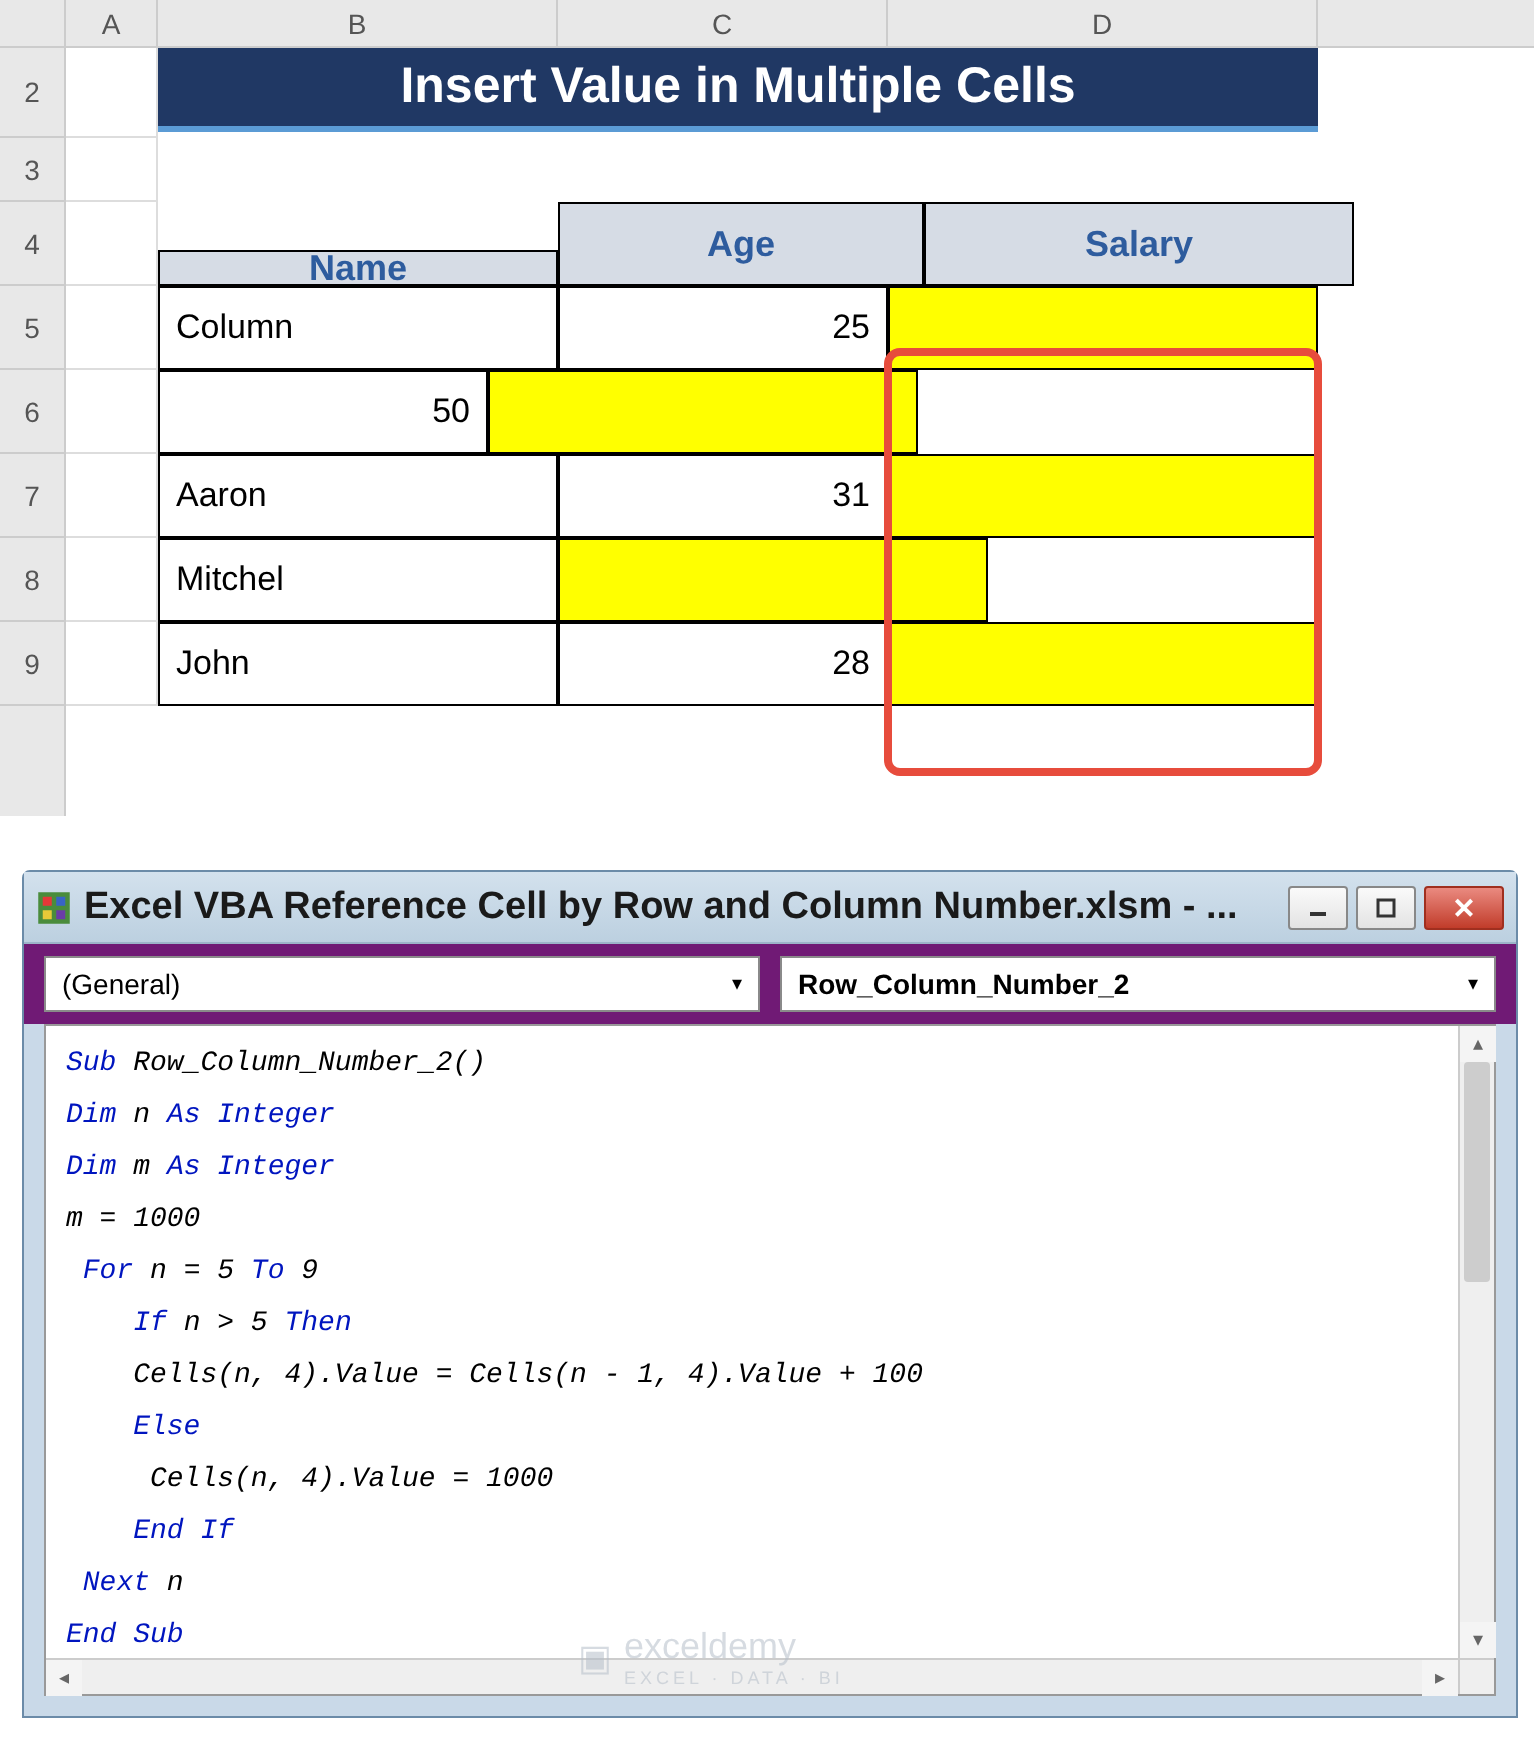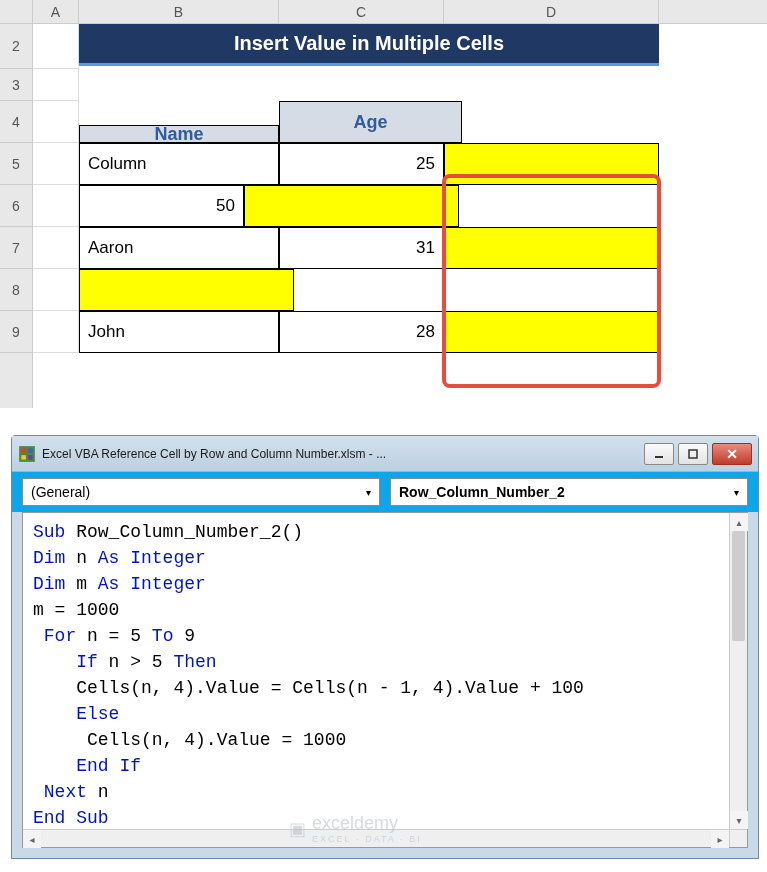--- a/index.html
+++ b/index.html
@@ -13,21 +13,21 @@
 .col-a { width: 46px; }
 .col-b { width: 200px; }
 .col-c { width: 165px; }
 .col-d { width: 215px; }
 
 .row-header { width: 33px; background: #e8e8e8; border-right: 1px solid #ccc; border-bottom: 1px solid #ccc; display: flex; align-items: center; justify-content: center; font-size: 14px; color: #555; }
 .sheet-row { display: flex; align-items: stretch; }
 
 .cell-a { width: 46px; border-right: 1px solid #ddd; border-bottom: 1px solid #ddd; }
 
-.title-banner { width: 580px; height: 42px; background: #203864; color: #fff; display: flex; align-items: center; justify-content: center; font-size: 20px; font-weight: bold; border-bottom: 3px solid #5b9bd5; }
+.title-banner { width: 580px; height: 42px; background: #203864; color: #fff; display: flex; align-items: center; justify-content: center; font-size: 25px; font-weight: bold; border-bottom: 3px solid #5b9bd5; }
 
 .row2 { height: 45px; }
 .row3 { height: 32px; }
 .row4 { height: 42px; }
 .rowd { height: 42px; }
 
 .table-header { display: flex; align-items: center; justify-content: center; font-size: 18px; font-weight: bold; color: #2e5c9e; background: #d6dce5; border: 1.5px solid #000; }
 .table-cell { display: flex; align-items: center; font-size: 17px; padding: 0 8px; border: 1.5px solid #000; background: #fff; }
 .th-b { width: 200px; margin-top: 24px; }
 .th-c { width: 183px; }
@@ -37,32 +37,32 @@
 .td-d { width: 215px; background: #ffff00; }
 
 .highlight-box { position: absolute; left: 442px; top: 150px; width: 219px; height: 214px; border: 4px solid #e74c3c; border-radius: 8px; pointer-events: none; }
 
 .fill-row { height: 55px; }
 .fill-row .row-header { border-bottom: none; }
 
 .vba-window { position: absolute; left: 11px; top: 435px; width: 748px; background: #c9d9e8; border: 1px solid #6b8ba8; border-radius: 4px 4px 0 0; }
 .vba-titlebar { display: flex; align-items: center; height: 36px; padding: 0 6px; background: linear-gradient(#d3e1ed, #bcd0e0); border-bottom: 1px solid #9db4c9; }
 .vba-icon { width: 18px; height: 18px; margin-right: 6px; }
-.vba-title { flex: 1; font-size: 12px; color: #1a1a1a; }
+.vba-title { flex: 1; font-size: 19px; color: #1a1a1a; font-weight: bold; }
 .win-btn { width: 30px; height: 22px; margin-left: 4px; border: 1px solid #888; background: linear-gradient(#fafafa,#e3e3e3); border-radius: 2px; display: flex; align-items: center; justify-content: center; font-size: 11px; }
 .win-close { background: linear-gradient(#ea8a80,#c13c2a); border-color: #a02f1f; color: #fff; width: 40px; font-weight: bold; font-size: 14px; }
 
-.vba-dropdowns { display: flex; padding: 6px 10px; gap: 10px; background: #0ea5e9; }
+.vba-dropdowns { display: flex; padding: 6px 10px; gap: 10px; background: #701a75; }
 .vba-dd { flex: 1; height: 28px; border: 1px solid #8a8a8a; background: #fff; display: flex; align-items: center; justify-content: space-between; padding: 0 8px; font-size: 14px; }
 .vba-dd .arrow { font-size: 10px; }
 .dd-left .label { font-weight: normal; }
 .dd-right .label { font-weight: bold; }
 
 .vba-code-area { margin: 0 10px 10px 10px; background: #fff; border: 1px solid #999; position: relative; height: 336px; }
-.vba-code { font-family: Consolas, 'Courier New', monospace; font-size: 18px; line-height: 26px; padding: 6px 10px; white-space: pre; color: #000; }
+.vba-code { font-family: Consolas, 'Courier New', monospace; font-size: 14px; line-height: 26px; padding: 6px 10px; white-space: pre; color: #000; font-style: italic; }
 .kw { color: #0015bf; }
 .vba-scroll-v { position: absolute; right: 0; top: 0; width: 18px; height: calc(100% - 18px); background: #efefef; border-left: 1px solid #ccc; }
 .vba-scroll-v .thumb { position: absolute; top: 18px; left: 2px; right: 2px; height: 110px; background: #cdcdcd; border-radius: 2px; }
 .vba-scroll-h { position: absolute; left: 0; bottom: 0; height: 18px; width: calc(100% - 18px); background: #efefef; border-top: 1px solid #ccc; }
 .vba-scroll-corner { position: absolute; right: 0; bottom: 0; width: 18px; height: 18px; background: #efefef; border-top: 1px solid #ccc; border-left: 1px solid #ccc; }
 .sb-arrow { position: absolute; width: 18px; height: 18px; display: flex; align-items: center; justify-content: center; font-size: 10px; color: #666; background: #f4f4f4; }
 
 .watermark { position: absolute; left: 266px; top: 300px; font-size: 18px; color: rgba(180,190,200,0.55); z-index: 1; pointer-events: none; display: flex; align-items: center; gap: 6px; }
 .watermark .wm-icon { font-size: 18px; }
 .watermark .sub { font-size: 9px; letter-spacing: 2px; display: block; }
@@ -92,20 +92,21 @@
     <div class="sheet-row row3">
       <div class="row-header">3</div>
       <div class="cell-a"></div>
     </div>
 
     <div class="sheet-row row4">
       <div class="row-header">4</div>
       <div class="cell-a"></div>
       <div class="table-header th-b">Name</div>
       <div class="table-header th-c">Age</div>
+      <div class="table-header th-d">Salary</div>
     </div>
 
     <div class="sheet-row rowd">
       <div class="row-header">5</div>
       <div class="cell-a"></div>
       <div class="table-cell td-b">Column</div>
       <div class="table-cell td-c">25</div>
       <div class="table-cell td-d"></div>
     </div>
     <div class="sheet-row rowd">
@@ -117,20 +118,21 @@
     <div class="sheet-row rowd">
       <div class="row-header">7</div>
       <div class="cell-a"></div>
       <div class="table-cell td-b">Aaron</div>
       <div class="table-cell td-c">31</div>
       <div class="table-cell td-d"></div>
     </div>
     <div class="sheet-row rowd">
       <div class="row-header">8</div>
       <div class="cell-a"></div>
+      <div class="table-cell td-b">Mitchel</div>
       <div class="table-cell td-d"></div>
     </div>
     <div class="sheet-row rowd">
       <div class="row-header">9</div>
       <div class="cell-a"></div>
       <div class="table-cell td-b">John</div>
       <div class="table-cell td-c">28</div>
       <div class="table-cell td-d"></div>
     </div>
 

